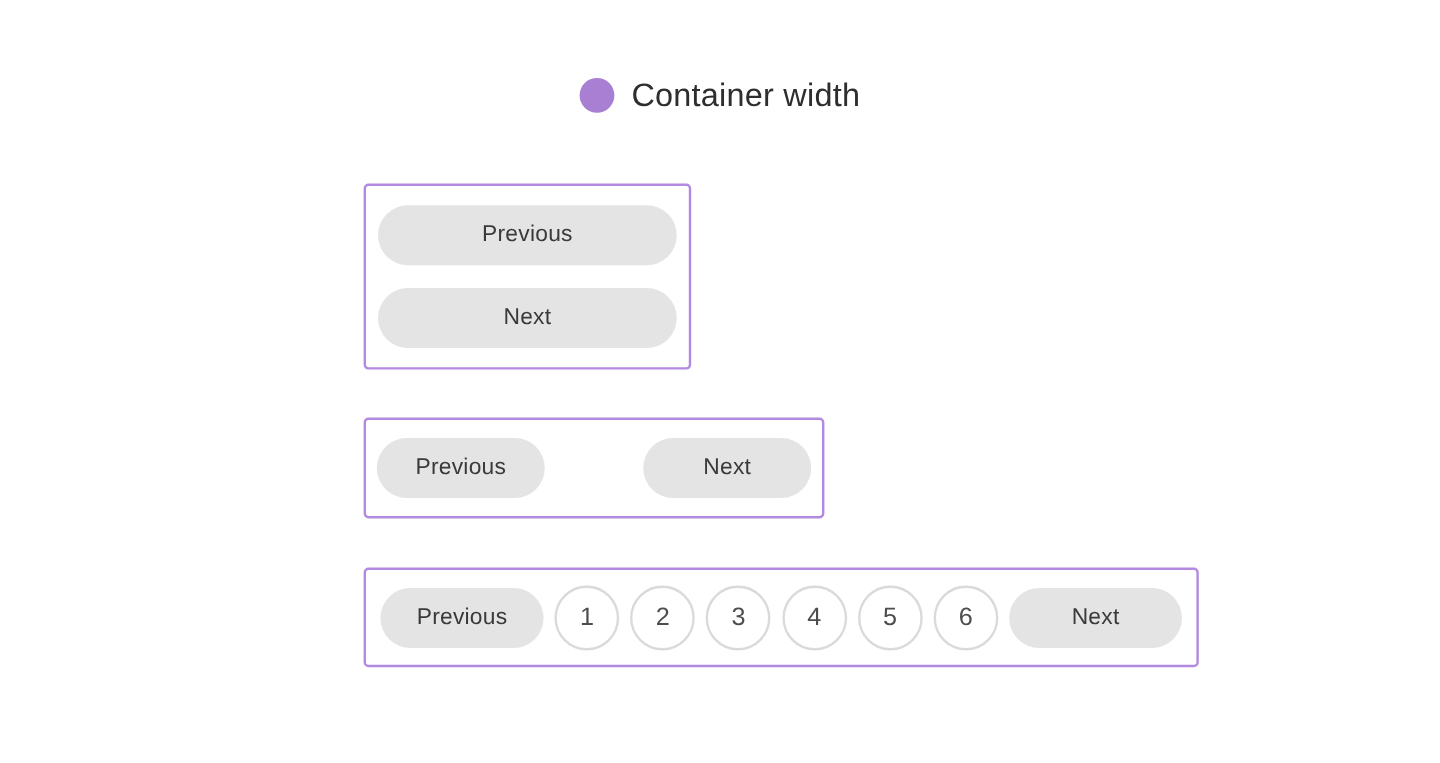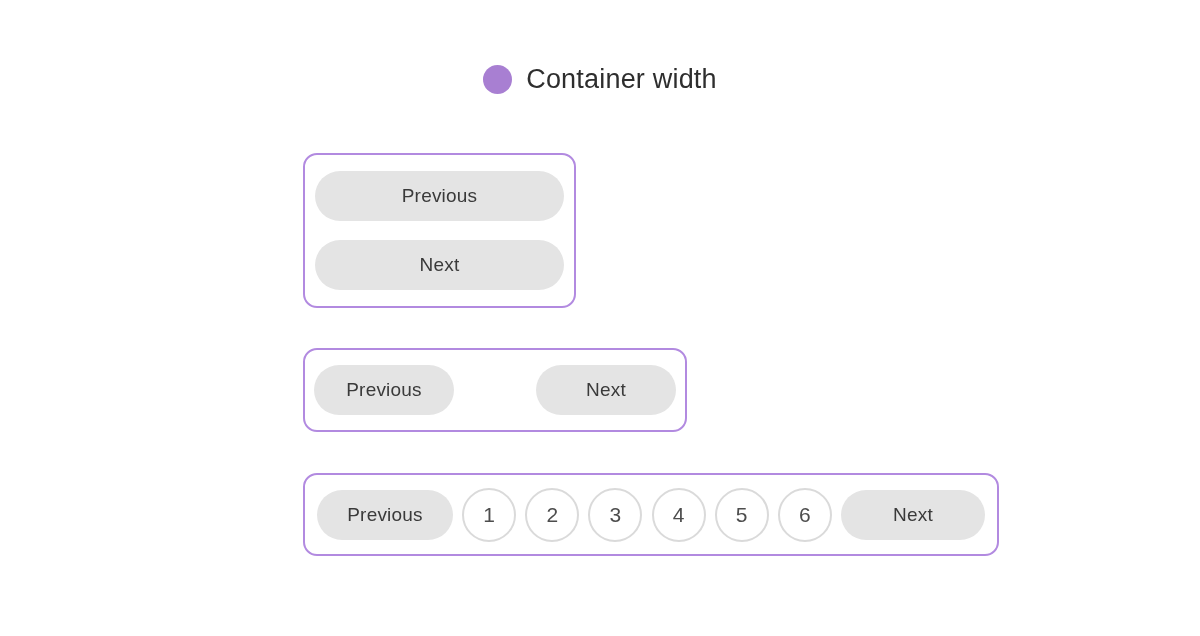--- a/index.html
+++ b/index.html
@@ -26,21 +26,21 @@
   .legend-label {
     font-size: 27px; font-weight: 500; color: #2e2e2e;
     letter-spacing: 0.2px;
   }
 
   
   .pg-container {
     position: absolute;
     background: #ffffff;
     border: 2px solid #b28ae0;
-    border-radius: 14px;
+    border-radius: 4px;
     display: flex;
   }
   .pg-narrow {
     left: 303px; top: 153px;
     width: 273px; height: 155px;
     flex-direction: column;
     justify-content: space-between;
     padding: 16px 10px;
   }
   .pg-medium {

